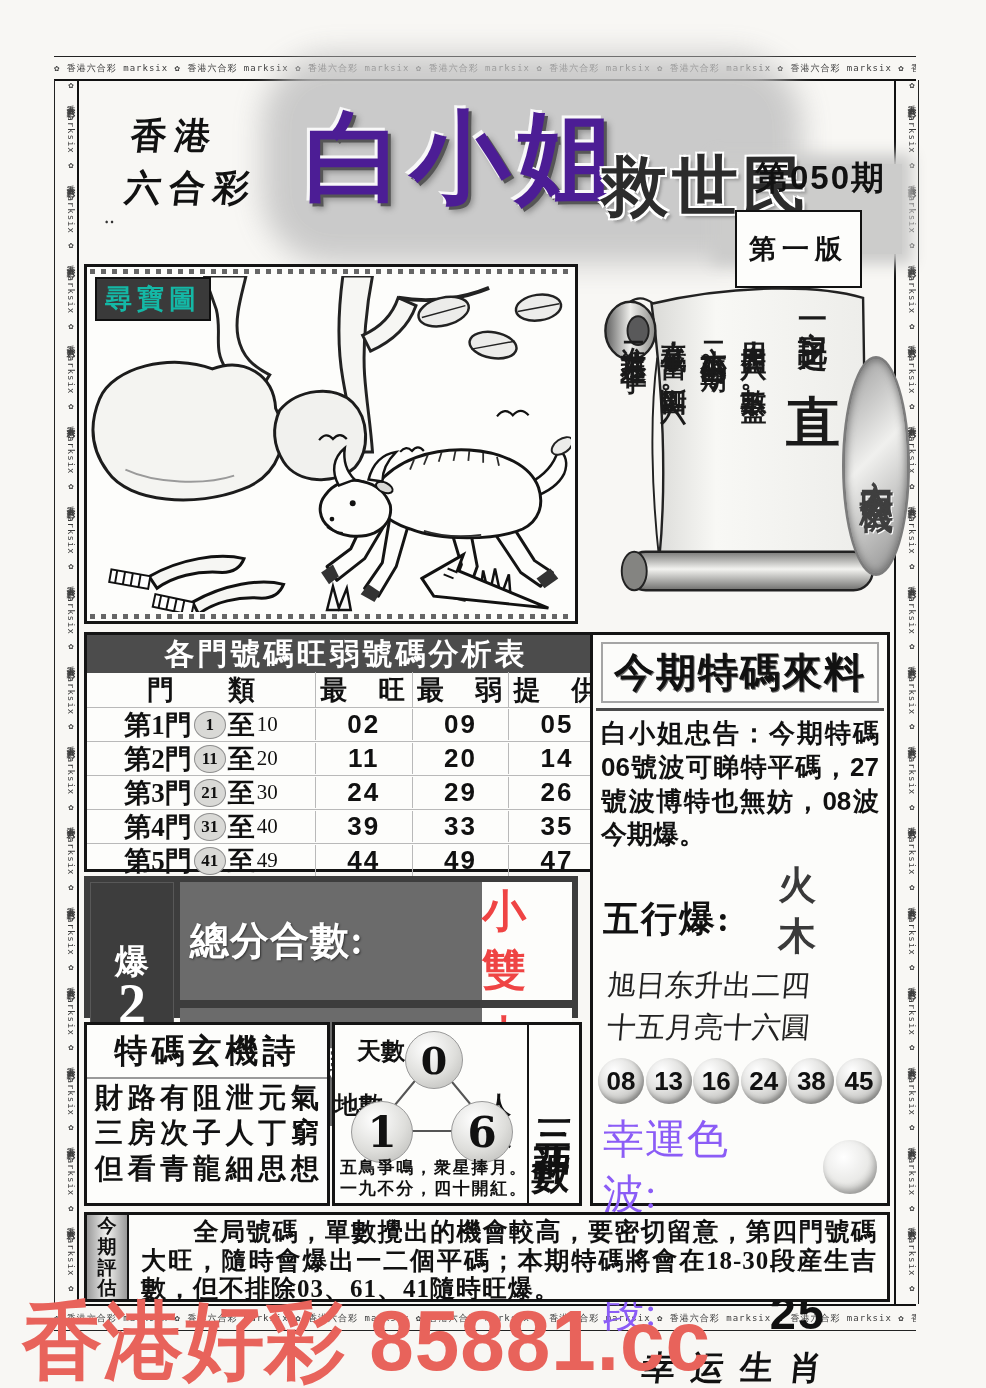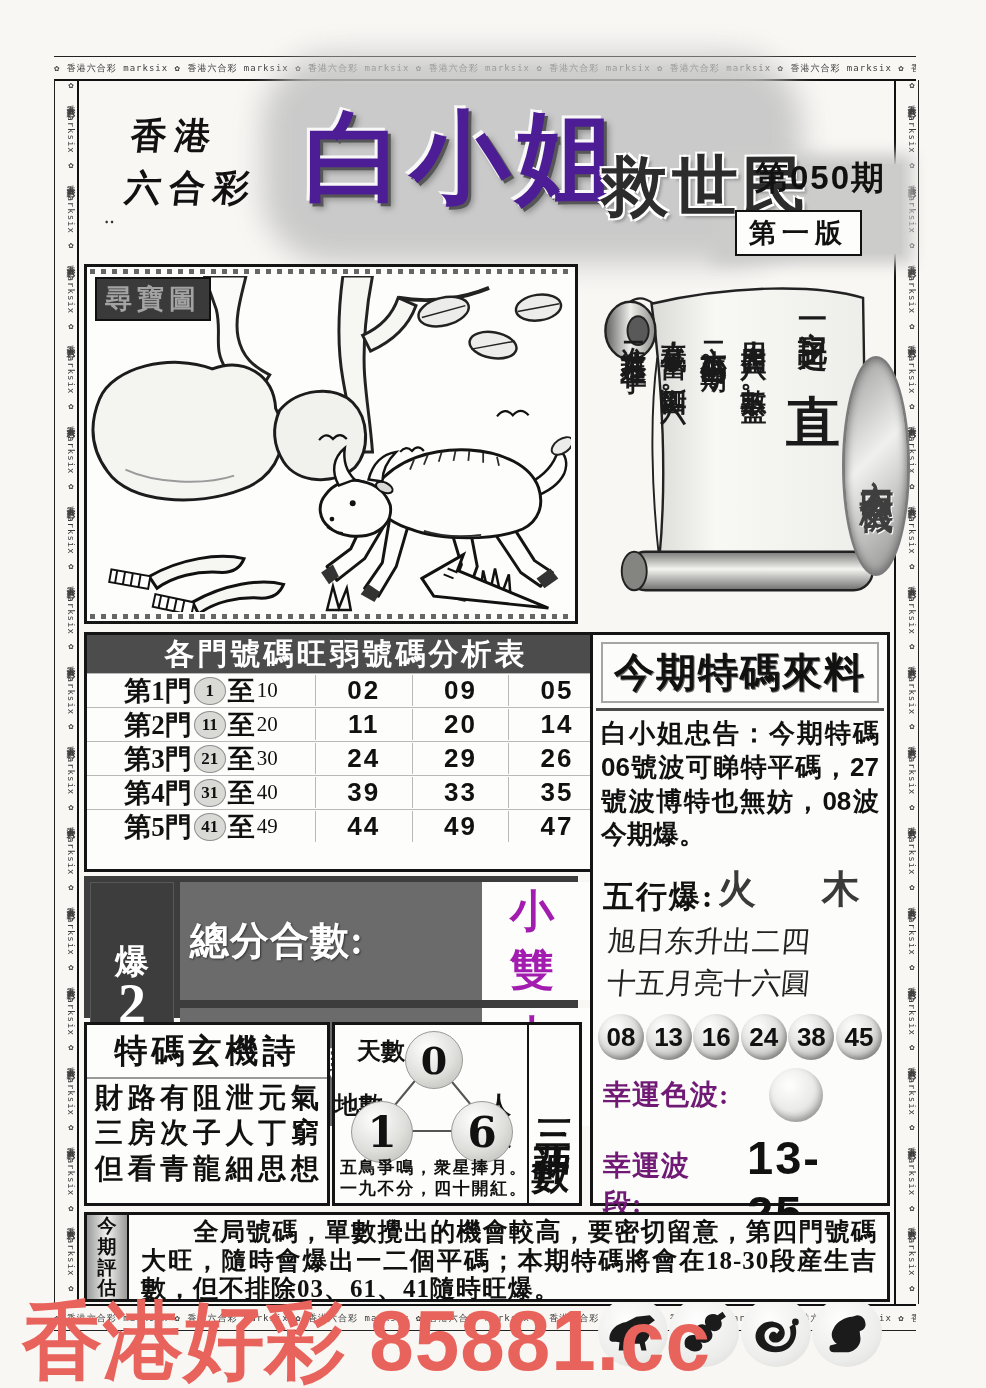--- a/index.html
+++ b/index.html
@@ -29,28 +29,28 @@
   .brand div{letter-spacing:8px;}
   .hdr-dots{position:absolute;left:22px;top:118px;font-size:20px;color:#333;letter-spacing:4px;}
   .title-main{position:absolute;left:222px;top:8px;font-family:"Liberation Serif",serif;
         font-size:100px;font-weight:900;letter-spacing:6px;color:#4c1d95;
         text-shadow:-3px -3px 0 #f8f8f8,3px 3px 0 #565656,5px 5px 6px #8a8a8a;}
   .title-sub{position:absolute;left:520px;top:58px;font-family:"Liberation Serif",serif;
         font-size:66px;font-weight:900;color:#2c2c2c;letter-spacing:4px;
         text-shadow:-2px -2px 0 #fff,2px -2px 0 #fff,-2px 2px 0 #fff,2px 2px 0 #fff,4px 4px 3px #9a9a9a;}
   .issue{position:absolute;right:2px;top:72px;font-size:33px;font-weight:900;letter-spacing:2px;}
   .edition{position:absolute;right:26px;top:126px;background:#fdfdfb;border:2px solid #111;
-        padding:3px 12px;font-size:27px;font-weight:900;letter-spacing:6px;}
+        padding:19px 12px;font-size:27px;font-weight:900;letter-spacing:6px;}
 
   
   .treasure{left:84px;top:264px;width:494px;height:360px;background:#fdfdfb;
             border:3px solid #141414;box-sizing:border-box;}
   .tiny-strip{height:5px;margin:2px 3px;background:repeating-linear-gradient(90deg,#666 0 5px,transparent 5px 11px);}
   .treasure svg{display:block;}
-  .treasure-label{position:absolute;left:8px;top:10px;background:#3a3a3a;color:#a3a3a3;
+  .treasure-label{position:absolute;left:8px;top:10px;background:#3a3a3a;color:#14b8a6;
         border:2px solid #101010;padding:2px 8px;font-size:27px;font-weight:900;letter-spacing:5px;
         font-family:"Liberation Serif",serif;text-align:right;}
 
   
   .scrollbox{left:590px;top:264px;width:300px;height:366px;}
   .scroll-text{position:absolute;left:56px;top:40px;width:208px;height:266px;
         writing-mode:vertical-rl;font-family:"Liberation Serif",serif;color:#1a1a1a;}
   .scroll-col{display:block;margin:0 5px;font-size:26px;font-weight:700;letter-spacing:4px;padding-top:18px;}
   .scroll-col.head{padding-top:0;font-size:29px;font-weight:800;}
   .scroll-big{font-size:54px;font-weight:900;margin-top:16px;letter-spacing:0;}
@@ -83,22 +83,22 @@
         padding:6px;display:grid;grid-template-columns:84px 1fr;gap:6px;}
   .burst-tag{background:#3d3d3d;color:#fff;display:flex;flex-direction:column;align-items:center;
         justify-content:center;font-family:"Liberation Serif",serif;border:1px solid #585858;}
   .burst-tag .t1,.burst-tag .t3{font-size:34px;font-weight:900;line-height:1;}
   .burst-tag .t2{font-size:56px;font-weight:900;line-height:.9;}
   .burst-rows{display:grid;grid-template-rows:1fr 1fr;gap:8px;}
   .burst-row{display:flex;}
   .burst-label{width:292px;background:#6b6b6b;color:#fff;font-family:"Liberation Serif",serif;
         font-size:39px;font-weight:900;letter-spacing:1px;display:flex;align-items:center;
         padding-left:10px;text-shadow:1px 1px 2px #333;}
-  .burst-value{flex:1;background:#fdfdfb;color:#a21caf;display:flex;align-items:center;
-        justify-content:center;font-family:"Liberation Serif",serif;font-size:44px;font-weight:900;padding-left:28px;}
+  .burst-value{flex:1;background:#fdfdfb;color:#ef4444;display:flex;align-items:center;
+        justify-content:center;font-family:"Liberation Serif",serif;font-size:44px;font-weight:900;}
 
   
   .poem{left:84px;top:1022px;width:246px;height:184px;border:3px solid #141414;box-sizing:border-box;
         background:#fdfdfb;}
   .poem-title{font-family:"Liberation Serif",serif;font-size:33px;font-weight:900;text-align:center;
         letter-spacing:4px;padding:4px 0 3px;border-bottom:2px solid #9a9a9a;}
   .poem-line{font-family:"Liberation Serif",serif;font-size:28px;font-weight:700;padding:3px 8px 0;
         text-align:justify;text-align-last:justify;line-height:1.16;}
 
   
@@ -126,32 +126,32 @@
   
   .special{left:590px;top:632px;width:300px;height:574px;border:3px solid #141414;
         box-sizing:border-box;background:#fcfcfa;}
   .sp-title{margin:7px 8px 0;border:2px solid #a5a5a5;text-align:center;font-size:40px;
         font-weight:900;letter-spacing:2px;font-family:"Liberation Serif",serif;
         text-shadow:1px 1px 0 #666;padding:1px 0;}
   .sp-rule{border-top:3px solid #4a4a4a;margin:5px 3px 6px;}
   .sp-advice{padding:0 8px;font-size:26px;font-weight:700;line-height:1.3;text-align:justify;
         text-align-last:left;letter-spacing:0;}
   .sp-five{display:flex;align-items:center;margin:8px 10px 2px;}
-  .sp-five .lab{font-family:"Liberation Serif",serif;font-size:31px;font-weight:900;letter-spacing:2px;margin-top:16px;}
+  .sp-five .lab{font-family:"Liberation Serif",serif;font-size:36px;font-weight:900;letter-spacing:2px;margin-top:16px;}
   .sp-five .val{flex:1;text-align:center;font-family:"Liberation Serif",serif;font-size:38px;
         font-weight:900;letter-spacing:14px;color:#3a3a3a;}
   .sp-verse{display:flex;justify-content:space-between;padding:2px 14px 0;
         font-family:"DejaVu Serif",serif;font-size:29px;color:#222;transform:skewX(-5deg);}
   .sp-balls{display:flex;justify-content:space-between;margin:10px 5px 4px;}
   .ball{width:46px;height:46px;border-radius:50%;display:flex;align-items:center;justify-content:center;
         background:radial-gradient(circle at 35% 28%,#ffffff 0%,#e0e0de 45%,#a3a3a0 100%);
         box-shadow:inset -2px -3px 5px rgba(0,0,0,.3);font-size:26px;font-weight:900;}
   .sp-wave{display:flex;align-items:center;margin:8px 10px 0;gap:40px;}
-  .sp-wave .lab,.sp-range .lab{font-family:"Liberation Serif",serif;font-size:28px;font-weight:700;
-        color:#701a75;letter-spacing:1px;}
+  .sp-wave .lab,.sp-range .lab{font-family:"Liberation Serif",serif;font-size:41px;font-weight:400;
+        color:#8b5cf6;letter-spacing:1px;}
   .wave-ball{width:54px;height:54px;border-radius:50%;
         background:radial-gradient(circle at 38% 32%,#ffffff 0%,#eaeae8 50%,#b4b4b1 100%);
         box-shadow:inset -2px -4px 6px rgba(0,0,0,.25);}
   .sp-range{display:flex;align-items:center;margin:8px 10px 0;gap:18px;}
   .sp-range .val{font-size:47px;font-weight:900;letter-spacing:2px;}
   .sp-ztitle{text-align:center;font-family:"DejaVu Serif",serif;font-size:33px;font-weight:700;
         letter-spacing:16px;margin-top:6px;transform:skewX(-6deg);}
   .sp-animals{display:flex;justify-content:space-around;margin:6px 4px 0;}
   .zo{width:70px;height:70px;border-radius:50%;display:flex;align-items:center;justify-content:center;
         background:radial-gradient(circle at 40% 32%,#fefefe,#ececea 65%,#d7d7d4);}
@@ -321,20 +321,26 @@
       <div class="scroll-col">直截了當，斷四六。</div>
       <div class="scroll-col">二進八退不在乎。</div>
     </div>
     <div class="badge">
       <span>內有玄機</span>
     </div>
   </div>
 
   <div class="abs analysis">
     <div class="tbl-title">各門號碼旺弱號碼分析表</div>
+    <div class="tbl-row tbl-head">
+      <div class="tc tc-cat">門　　類</div>
+      <div class="tc tc-v">最　旺</div>
+      <div class="tc tc-v">最　弱</div>
+      <div class="tc tc-v">提　供</div>
+    </div>
     <div class="tbl-row">
       <div class="tc tc-cat">
           <span class="gate">第1門</span>
           <span class="circ">1</span>
           <span class="zhi">至</span>
           <span class="tonum">10</span>
         </div>
       <div class="tc tc-v">02</div>
       <div class="tc tc-v">09</div>
       <div class="tc tc-v">05</div>

